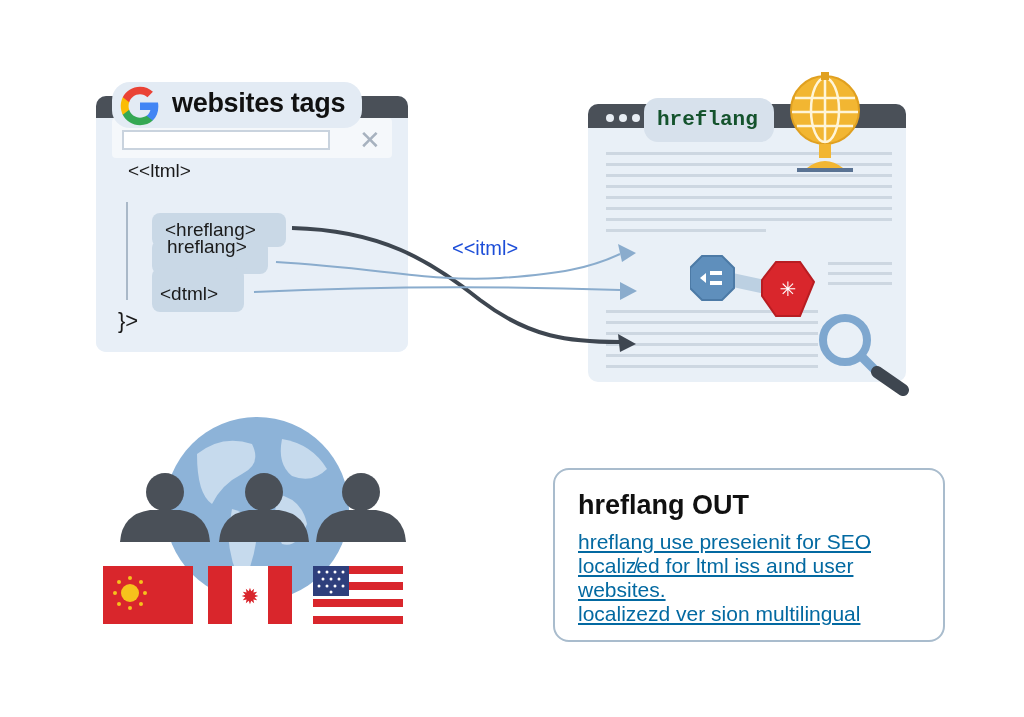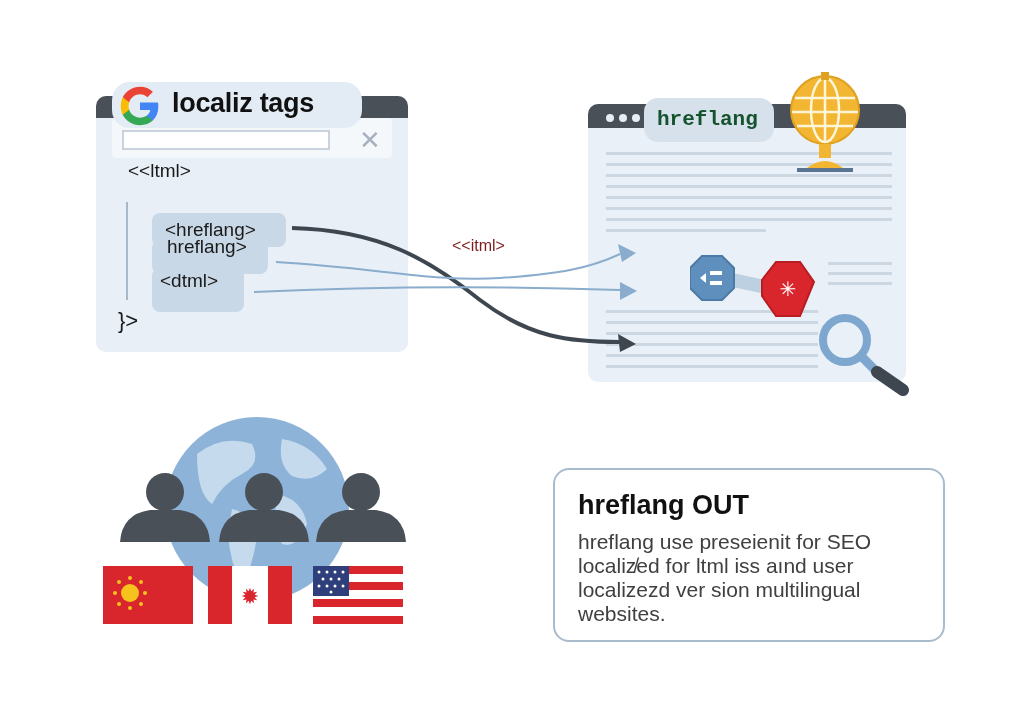--- a/index.html
+++ b/index.html
@@ -20,51 +20,51 @@
   
   .rwin{left:588px;top:104px;width:318px;height:278px;background:#e9f0f7;border-radius:10px;overflow:hidden;}
   .rwin .bar{position:absolute;left:0;top:0;width:100%;height:24px;background:#4a5058;}
   .dot{width:8px;height:8px;border-radius:50%;background:#e8edf3;}
   .rpill{left:644px;top:98px;width:130px;height:44px;background:#d7e1ec;border-radius:14px;}
   .rtitle{left:657px;top:108px;font-size:21px;font-weight:bold;color:#14532d;font-family:Liberation Mono, monospace;}
   .line{height:3px;background:#cdd7e1;}
   
   .info{left:553px;top:468px;width:388px;height:170px;border:2px solid #a9bccd;border-radius:16px;background:#fff;}
   .info-title{left:578px;top:490px;font-size:27px;font-weight:bold;color:#111;text-align:center;}
-  .info-body{left:578px;top:530px;width:350px;font-size:21px;line-height:24px;color:#404040;}
+  .info-body{left:578px;top:530px;width:350px;font-size:21px;line-height:24px;color:#0369a1;text-decoration:underline;}
   .person{width:94px;height:72px;}
   .flag{height:58px;}
 </style>
 </head>
 <body>
 
 <div class="abs lwin">
   <div class="bar"></div>
   <div class="body"></div>
 </div>
 <div class="abs searchrow"></div>
 <div class="abs searchbox"></div>
 <div class="abs closex">✕</div>
 <div class="abs gpill"></div>
 <svg class="abs" style="left:118px;top:84px" width="44" height="44" viewBox="0 0 48 48">
   <path d="M44 24.5c0-1.5-.1-2.9-.4-4.3H24v8.2h11.3c-.5 2.6-2 4.8-4.2 6.3v5.2h6.8C41.8 36.3 44 30.9 44 24.5z" fill="#4285f4"></path>
   <path d="M24 45c5.7 0 10.4-1.9 13.9-5.1l-6.8-5.2c-1.9 1.3-4.3 2-7.1 2-5.5 0-10.1-3.7-11.8-8.6H5.2v5.4C8.6 40.3 15.8 45 24 45z" fill="#34a853"></path>
   <path d="M12.2 28.1c-.4-1.3-.7-2.6-.7-4.1s.3-2.8.7-4.1v-5.4H5.2C3.8 17.3 3 20.6 3 24s.8 6.7 2.2 9.5l7-5.4z" fill="#fbbc05"></path>
   <path d="M24 11.3c3.1 0 5.9 1.1 8.1 3.2l6-6C34.4 5.1 29.7 3 24 3 15.8 3 8.6 7.7 5.2 14.5l7 5.4c1.7-4.9 6.3-8.6 11.8-8.6z" fill="#ea4335"></path>
 </svg>
-<div class="abs gtitle">localiz tags</div>
+<div class="abs gtitle">websites tags</div>
 
 <div class="abs code" style="left:128px;top:160px">&lt;&lt;ltml&gt;</div>
 <div class="abs vline"></div>
 <div class="abs codepill" style="left:152px;top:213px;width:134px;height:34px"></div>
 <div class="abs codepill" style="left:152px;top:240px;width:116px;height:34px"></div>
 <div class="abs codepill" style="left:152px;top:268px;width:92px;height:44px"></div>
 <div class="abs code" style="left:165px;top:219px">&lt;hreflang&gt;</div>
 <div class="abs code" style="left:167px;top:236px">hreflang&gt;</div>
-<div class="abs code" style="left:160px;top:270px">&lt;dtml&gt;</div>
+<div class="abs code" style="left:160px;top:283px">&lt;dtml&gt;</div>
 <div class="abs code" style="left:118px;top:308px;font-size:22px">}&gt;</div>
 
 <div class="abs rwin">
   <div class="bar"></div>
 </div>
 <div class="abs dot" style="left:606px;top:114px"></div>
 <div class="abs dot" style="left:619px;top:114px"></div>
 <div class="abs dot" style="left:632px;top:114px"></div>
 <div class="abs rpill"></div>
 <div class="abs rtitle">hreflang</div>
@@ -125,21 +125,21 @@
 </svg>
 
 <svg class="abs" style="left:0;top:0" width="1024" height="717">
   <path d="M292 228 C380 230 430 260 480 300 C530 338 570 342 620 342" fill="none" stroke="#3e4650" stroke-width="4"></path>
   <polygon points="636,344 618,334 620,352" fill="#3e4650"></polygon>
   <path d="M276 262 C380 268 430 282 500 278 C560 274 590 268 620 254" fill="none" stroke="#8aaccd" stroke-width="2"></path>
   <polygon points="636,253 618,244 622,262" fill="#8aaccd"></polygon>
   <path d="M254 292 C380 286 500 286 620 290" fill="none" stroke="#8aaccd" stroke-width="2"></path>
   <polygon points="637,291 620,282 620,300" fill="#8aaccd"></polygon>
 </svg>
-<div class="abs" style="left:452px;top:237px;font-size:16px;color:#7f1d1d">&lt;&lt;itml&gt;</div>
+<div class="abs" style="left:452px;top:237px;font-size:20px;color:#1d4ed8">&lt;&lt;itml&gt;</div>
 
 <svg class="abs" style="left:162px;top:414px" width="190" height="190" viewBox="0 0 190 190">
   <circle cx="95" cy="95" r="92" fill="#8db3d8"></circle>
   <path d="M35 40 Q60 20 90 30 Q100 50 80 60 Q60 70 50 90 Q35 80 35 40Z" fill="#c6daed"></path>
   <path d="M70 95 Q90 100 95 120 Q92 150 80 170 Q68 150 66 120Z" fill="#c6daed"></path>
   <path d="M120 25 Q150 30 165 55 Q150 70 130 62 Q115 50 120 25Z" fill="#c6daed"></path>
   <path d="M115 80 Q140 85 145 110 Q135 135 120 130 Q110 110 115 80Z" fill="#c6daed"></path>
 </svg>
 
 <svg class="abs person" style="left:118px;top:470px" viewBox="0 0 94 72">
@@ -196,15 +196,15 @@
       <circle cx="30" cy="20" r="1.5"></circle>
       <circle cx="18" cy="26" r="1.5"></circle>
     </g>
 </svg>
 
 <div class="abs info"></div>
 <div class="abs info-title">hreflang OUT</div>
 <div class="abs info-body">
   <div>hreflang use preseienit for SEO</div>
   <div>localiz̸ed for ltml iss aınd user</div>
+  <div>websites.</div>
   <div>localizezd ver sion multilingual</div>
-  <div>websites.</div>
 </div>
 
 </body></html>

